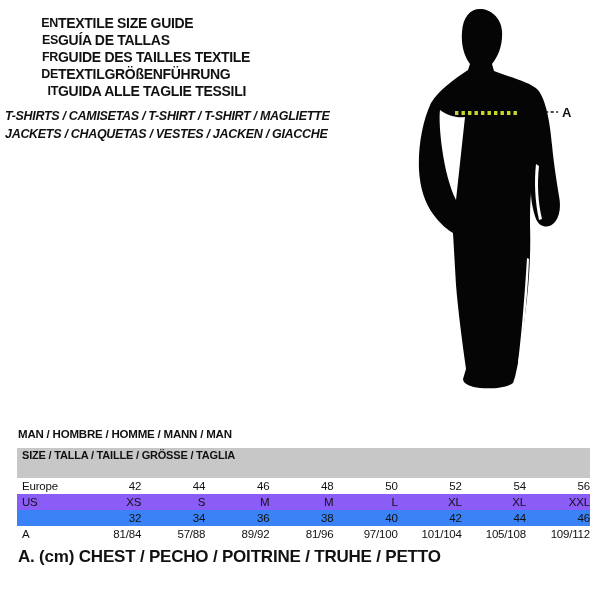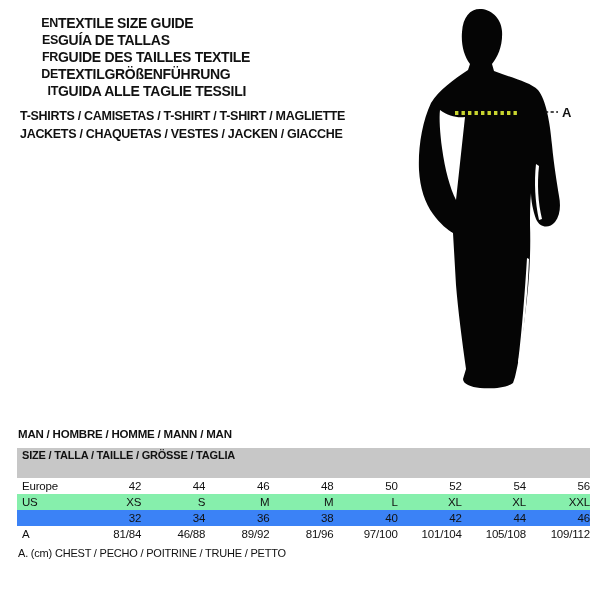--- a/index.html
+++ b/index.html
@@ -6,37 +6,37 @@
   .page{
     position:relative;width:600px;height:600px;background:#ffffff;overflow:hidden;
     font-family:"Liberation Sans",sans-serif;color:#111;
   }
   
   .lang-list{position:absolute;left:20px;top:15px;}
   .lang-row{display:flex;height:17px;line-height:17px;}
   .lang-code{width:38px;font-size:12.5px;font-weight:700;letter-spacing:-0.3px;text-align:right;}
   .lang-label{font-size:14px;font-weight:700;letter-spacing:-0.3px;}
   
-  .category{position:absolute;left:20px;top:107px;}
+  .category{position:absolute;left:5px;top:107px;font-style:italic;}
   .category div{height:18px;line-height:18px;font-size:12.5px;font-weight:700;letter-spacing:-0.3px;}
   
   .figure{position:absolute;left:390px;top:0;width:200px;height:400px;}
   
   .section-title{position:absolute;left:18px;top:428px;font-size:11.5px;font-weight:700;letter-spacing:-0.2px;}
   
   .size-table{position:absolute;left:17px;top:448px;width:573px;}
   .st-header{height:30px;line-height:15px;background:#c7c7c7;font-size:11px;font-weight:700;
     letter-spacing:-0.2px;padding-left:5px;box-sizing:border-box;}
   .st-row{display:grid;grid-template-columns:60px repeat(8,1fr);height:16px;line-height:16px;
     font-size:11.5px;letter-spacing:-0.2px;}
   .st-row.band{background:#ececec;}
   .st-label{padding-left:5px;text-align:left;}
   .st-cell{text-align:right;}
   
-  .footnote{position:absolute;left:18px;top:547px;font-size:11px;font-weight:400;letter-spacing:-0.2px;}
+  .footnote{position:absolute;left:18px;top:547px;font-size:17px;font-weight:700;letter-spacing:-0.2px;}
 </style>
 </head>
 <body>
 
 <div class="page">
 
   <div class="lang-list">
       <div class="lang-row">
         <span class="lang-code">EN</span>
         <span class="lang-label">TEXTILE SIZE GUIDE</span>
@@ -124,21 +124,21 @@
           <div class="st-label">Europe</div>
           <div class="st-cell">42</div>
           <div class="st-cell">44</div>
           <div class="st-cell">46</div>
           <div class="st-cell">48</div>
           <div class="st-cell">50</div>
           <div class="st-cell">52</div>
           <div class="st-cell">54</div>
           <div class="st-cell">56</div>
         </div>
-        <div class="st-row band" style="background: #86efac;">
+        <div class="st-row band" style="background: #8b5cf6;">
           <div class="st-label">US</div>
           <div class="st-cell">XS</div>
           <div class="st-cell">S</div>
           <div class="st-cell">M</div>
           <div class="st-cell">M</div>
           <div class="st-cell">L</div>
           <div class="st-cell">XL</div>
           <div class="st-cell">XL</div>
           <div class="st-cell">XXL</div>
         </div>
@@ -149,21 +149,21 @@
           <div class="st-cell">36</div>
           <div class="st-cell">38</div>
           <div class="st-cell">40</div>
           <div class="st-cell">42</div>
           <div class="st-cell">44</div>
           <div class="st-cell">46</div>
         </div>
         <div class="st-row">
           <div class="st-label">A</div>
           <div class="st-cell">81/84</div>
-          <div class="st-cell">46/88</div>
+          <div class="st-cell">57/88</div>
           <div class="st-cell">89/92</div>
           <div class="st-cell">81/96</div>
           <div class="st-cell">97/100</div>
           <div class="st-cell">101/104</div>
           <div class="st-cell">105/108</div>
           <div class="st-cell">109/112</div>
         </div>
       </div>
   </div>
 

